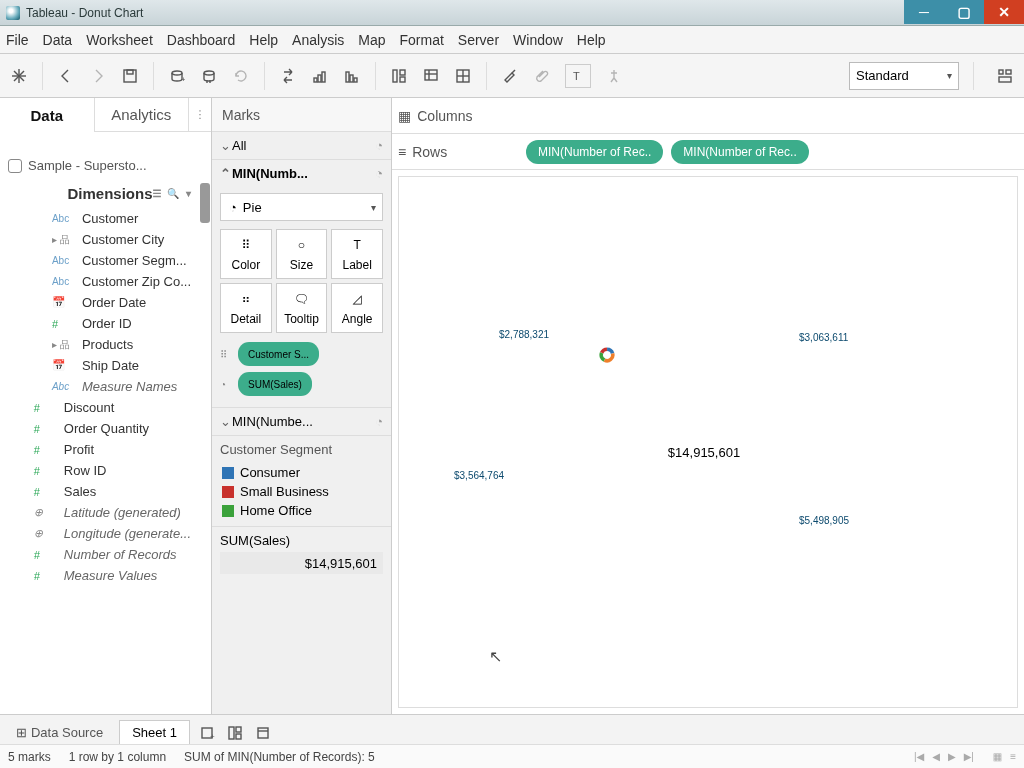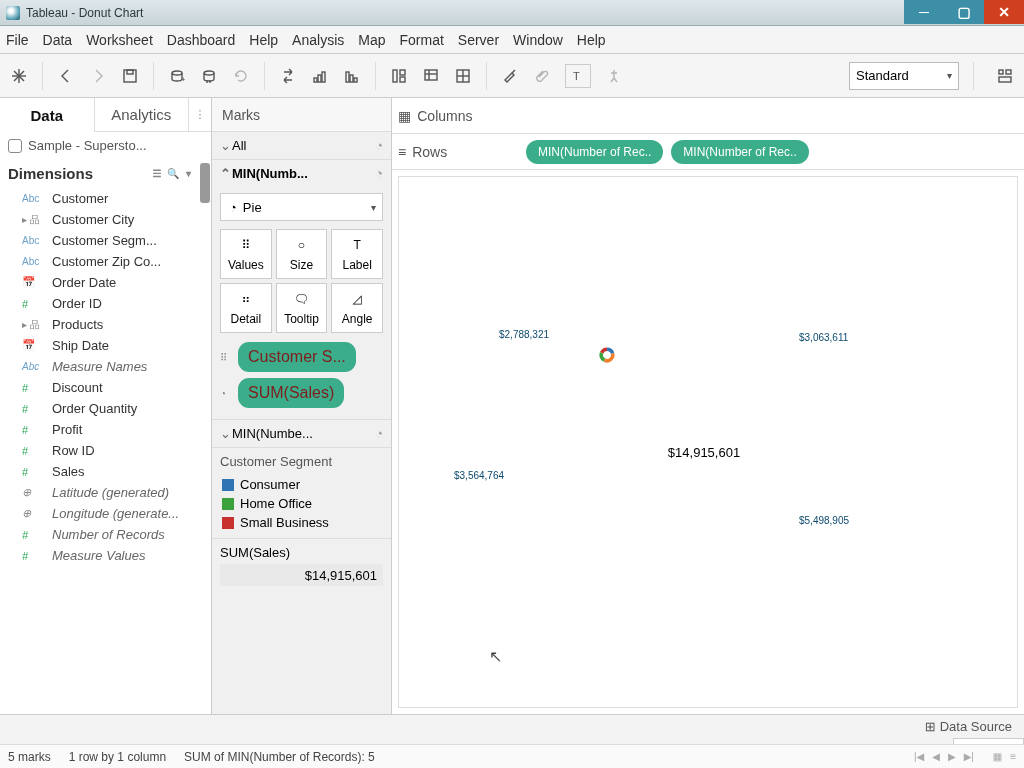--- a/index.html
+++ b/index.html
@@ -30,71 +30,71 @@
 .main { flex:1; display:flex; min-height:0; }
 .leftpane { width:212px; background:#fff; border-right:1px solid #ccc; display:flex; flex-direction:column; }
 .midpane { width:180px; background:#f0f0f0; border-right:1px solid #ccc; display:flex; flex-direction:column; }
 .rightpane { flex:1; background:#fff; display:flex; flex-direction:column; min-width:0; }
 
 
 .data-tabs { display:flex; height:34px; }
 .data-tab { flex:1; display:flex; align-items:center; justify-content:center; font-size:15px; border-right:1px solid #ddd; border-bottom:1px solid #ddd; color:#555; }
 .data-tab.active { font-weight:600; color:#111; border-bottom:none; }
 .data-tab-tools { width:22px; display:flex; align-items:center; justify-content:center; border-bottom:1px solid #ddd; font-size:11px; color:#888; }
-.ds-row { display:flex; align-items:center; gap:6px; padding:6px 8px; font-size:13px; color:#555; }
+.ds-row { display:flex; align-items:center; gap:6px; padding:6px 8px; font-size:13px; color:#555;margin-top:20px; }
 .ds-icon { width:14px; height:14px; border:1px solid #888; border-radius:3px; }
 .section-head { display:flex; align-items:center; padding:6px 8px; font-size:15px; font-weight:600; color:#333; }
 .section-tools { margin-left:auto; display:flex; gap:6px; color:#888; font-size:10px; }
 .field-list { overflow:hidden;padding-left:14px; }
 .field-row { display:flex; align-items:center; gap:6px; padding:3px 8px; font-size:13px; color:#333; cursor:default; }
 .field-row.italic { font-style:italic; color:#666; }
 .type-abc { color:#6ca0c9; font-size:10px; }
 .type-num { color:#2ca858; font-size:11px; }
 .type-date { color:#2ca858; font-size:11px; }
 .type-geo { color:#888; font-size:11px; }
 .type-hier { color:#888; font-size:10px; }
 .left-scroll { width:12px; display:flex; flex-direction:column; }
 .left-scroll .thumb { width:10px; height:40px; background:#999; margin:4px auto; border-radius:3px; }
 .left-wrap { flex:1; display:flex; }
-.left-body { flex:1; display:flex; flex-direction:column; }
+.left-body { flex:1; display:flex; flex-direction:column;align-items:flex-end; }
 
 
 .marks-head { height:34px; display:flex; align-items:center; padding:0 10px; font-size:14px; background:#f7f7f7; border-bottom:1px solid #ddd; color:#555; }
 .mark-sect { display:flex; align-items:center; padding:6px 8px; font-size:13px; }
 .mark-sect .caret { width:12px; color:#666; }
 .mark-sect .ind { margin-left:auto; color:#999; }
 .mark-line { border-top:1px solid #ddd; }
 .mark-type { margin:6px 8px; height:28px; border:1px solid #ccc; background:#fff; display:flex; align-items:center; padding:0 8px; font-size:13px; position:relative; }
 .mark-type:after { content:"▾"; position:absolute; right:6px; font-size:10px; color:#555; }
 .mark-grid { display:grid; grid-template-columns: repeat(3,1fr); gap:4px; margin:2px 8px 6px; }
 .mark-cell { height:50px; border:1px solid #ccc; background:#fff; display:flex; flex-direction:column; align-items:center; justify-content:center; font-size:12px; gap:4px; }
 .mc-ico { height:18px; display:flex; align-items:center; justify-content:center; }
 .pill-row { display:flex; align-items:center; gap:6px; padding:3px 8px; }
 .pill-row .pi { width:12px; color:#888; font-size:10px; }
-.pill { height:30px; border-radius:11px; padding:0 10px; font-size:16px; display:flex; align-items:center; color:#7f1d1d; }
+.pill { height:24px; border-radius:11px; padding:0 10px; font-size:10px; display:flex; align-items:center; color:#000000; }
 .pill-teal { background:#3cad8b; }
 .pill-green { background:#3cad8b; }
 .legend-title { font-size:13px; padding:6px 8px; color:#555; }
 .legend-row { display:flex; align-items:center; gap:6px; padding:2px 10px; font-size:13px; }
 .sw { width:12px; height:12px; }
 .sum-box { margin:6px 8px 0; font-size:13px; }
 .sum-bar { height:22px; background:#e9e9e9; display:flex; align-items:center; justify-content:flex-end; padding:0 6px; margin-top:4px; }
 
 
 .shelf { height:36px; display:flex; align-items:center; gap:8px; border-bottom:1px solid #ddd; padding-left:6px; }
 .shelf-label { width:120px; display:flex; align-items:center; gap:6px; font-size:14px; color:#555; }
 .shelf-pill { height:24px; border-radius:12px; padding:0 12px; font-size:12px; background:#3cad8b; color:#fff; display:flex; align-items:center; }
 .viz-area { flex:1; position:relative; border:1px solid #ddd; margin:6px 6px 6px 6px; background:#fff; }
 .donut-wrap { position:absolute; left:200px; top:170px; width:210px; height:210px; }
 .center-label { position:absolute; width:100px; text-align:center; left:50%; top:50%; transform:translate(-50%,-50%); font-size:13px; }
 .data-label { position:absolute; font-size:10px; color:#0c4a6e; }
 #donut-svg { position:absolute; inset:0; }
 
 
-.bottom-tabs { height:30px; background:#f3f3f3; display:flex; align-items:flex-end; border-top:1px solid #ccc;flex-direction:column; }
+.bottom-tabs { height:30px; background:#f3f3f3; display:flex; align-items:flex-end; border-top:1px solid #ccc; }
 .bt { padding:4px 12px; font-size:13px; border:1px solid #ccc; border-bottom:none; background:#fff; margin-left:4px; }
 .bt.inactive { background:transparent; border:none; color:#555; }
 .bt-ico { width:22px; height:22px; display:flex; align-items:center; justify-content:center; margin-left:6px; }
 .statusbar { height:24px; background:#fafafa; border-top:1px solid #ddd; display:flex; align-items:center; padding:0 8px; font-size:12px; color:#444; gap:18px; }
 .statusbar .right { margin-left:auto; display:flex; gap:8px; color:#aaa; font-size:10px; }
 </style>
 </head>
 <body>
 
 <div class="titlebar">
@@ -365,21 +365,21 @@
         <span>MIN(Numb...</span>
         <span class="ind">◔</span>
       </div>
     <div class="mark-type">
         <span style="margin-right:6px">◔</span>
         <span>Pie</span>
       </div>
     <div class="mark-grid" id="mark-cards">
         <div class="mark-cell">
           <div class="mc-ico">⠿</div>
-          <div>Values</div>
+          <div>Color</div>
         </div>
         <div class="mark-cell">
           <div class="mc-ico">○</div>
           <div>Size</div>
         </div>
         <div class="mark-cell">
           <div class="mc-ico">T</div>
           <div>Label</div>
         </div>
         <div class="mark-cell">
@@ -410,26 +410,26 @@
         <span class="ind">◔</span>
       </div>
     <div class="mark-line"></div>
     <div class="legend-title">Customer Segment</div>
     <div id="legend">
         <div class="legend-row">
           <div class="sw" style="background: rgb(47, 116, 181);"></div>
           <span>Consumer</span>
         </div>
         <div class="legend-row">
+          <div class="sw" style="background: rgb(200, 49, 45);"></div>
+          <span>Small Business</span>
+        </div>
+        <div class="legend-row">
           <div class="sw" style="background: rgb(59, 162, 59);"></div>
           <span>Home Office</span>
-        </div>
-        <div class="legend-row">
-          <div class="sw" style="background: rgb(200, 49, 45);"></div>
-          <span>Small Business</span>
         </div>
       </div>
     <div class="mark-line" style="margin-top:6px"></div>
     <div class="sum-box">
       <div>SUM(Sales)</div>
       <div class="sum-bar">
           <span>$14,915,601</span>
         </div>
     </div>
   </div>

